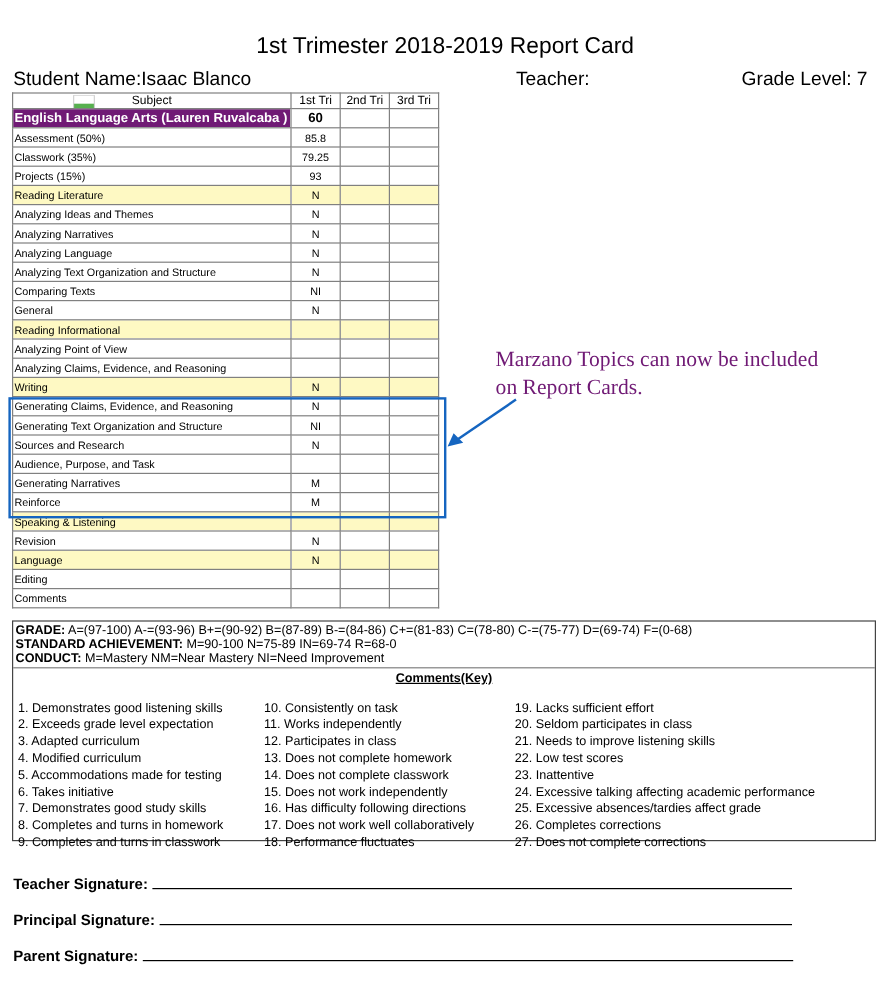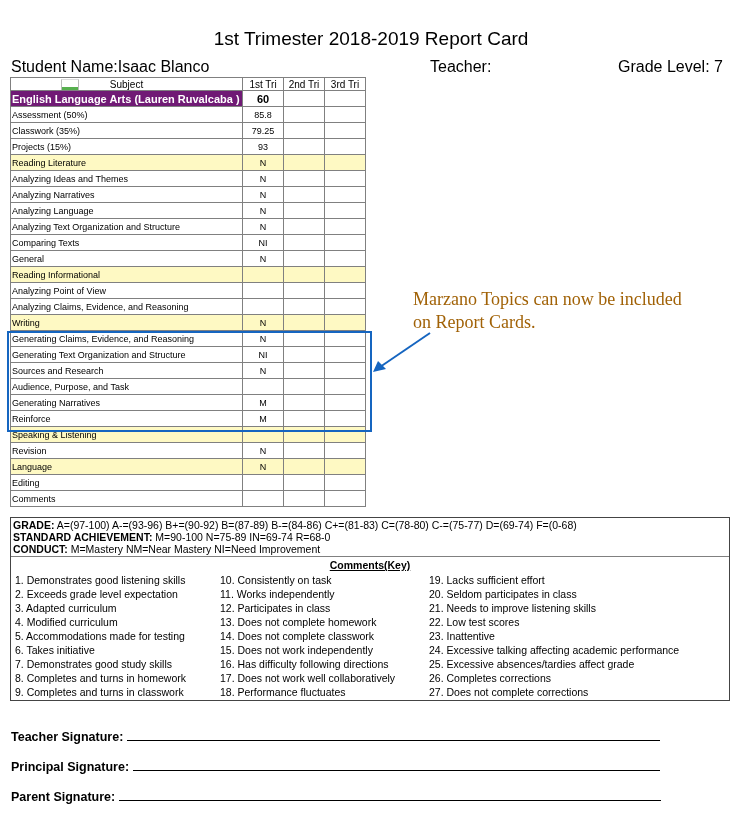--- a/index.html
+++ b/index.html
@@ -16,29 +16,29 @@
   col.c-subj { width:232px; } col.c-t { width:41px; }
   .th-subject { position:relative; text-align:center; }
   .broken-img { position:absolute; left:50px; top:1px; width:16px; height:12px; border:1px solid #bbb; border-top-color:#ddd; background:linear-gradient(#fff 55%, #57b04f 55%); border-radius:1px; }
   td.val { text-align:center; }
   tr.subject-row td.name { background:#701a75; color:#fff; font-weight:bold; font-size:11px; }
   tr.subject-row td.val { font-weight:bold; font-size:11px; }
   tr.section td { background:#fef9c3; font-weight:normal; }
   td.comments-label { padding-left:2px; }
 
   .highlight-box { position:absolute; left:7px; top:331px; width:361px; height:97px; border:2px solid #1565c0; }
-  .note { position:absolute; left:413px; top:288px; font-family:"Liberation Serif", serif; font-size:18px; color:#a16207; line-height:23px; }
+  .note { position:absolute; left:413px; top:288px; font-family:"Liberation Serif", serif; font-size:18px; color:#701a75; line-height:23px; }
   svg.arrow { position:absolute; left:360px; top:325px; }
 
   .key-box { position:absolute; left:10px; top:517px; width:718px; height:182px; border:1px solid #444; font-size:10.5px; }
   .legend { padding:1px 2px; height:36px; border-bottom:1px solid #808080; line-height:12px; }
   .legend b { font-weight:bold; }
   .key-title { text-align:center; font-weight:bold; margin-top:2px; height:14px;text-decoration:underline; }
   .key-cols { position:relative; }
-  .key-col { position:absolute; top:0; }
+  .key-col { position:absolute; top:10px; }
   .key-col div { height:14px; line-height:14px; }
   .sig { position:absolute; left:11px; font-size:12.5px; font-weight:bold; }
   .sig .line { display:inline-block; border-bottom:1px solid #000; height:10px; vertical-align:baseline; }
 </style>
 </head>
 <body>
 
 <div class="title">1st Trimester 2018-2019 Report Card</div>
 <div class="student-line"><span>Student Name:</span><b>Isaac Blanco</b></div>
 <div class="teacher">Teacher:</div>

